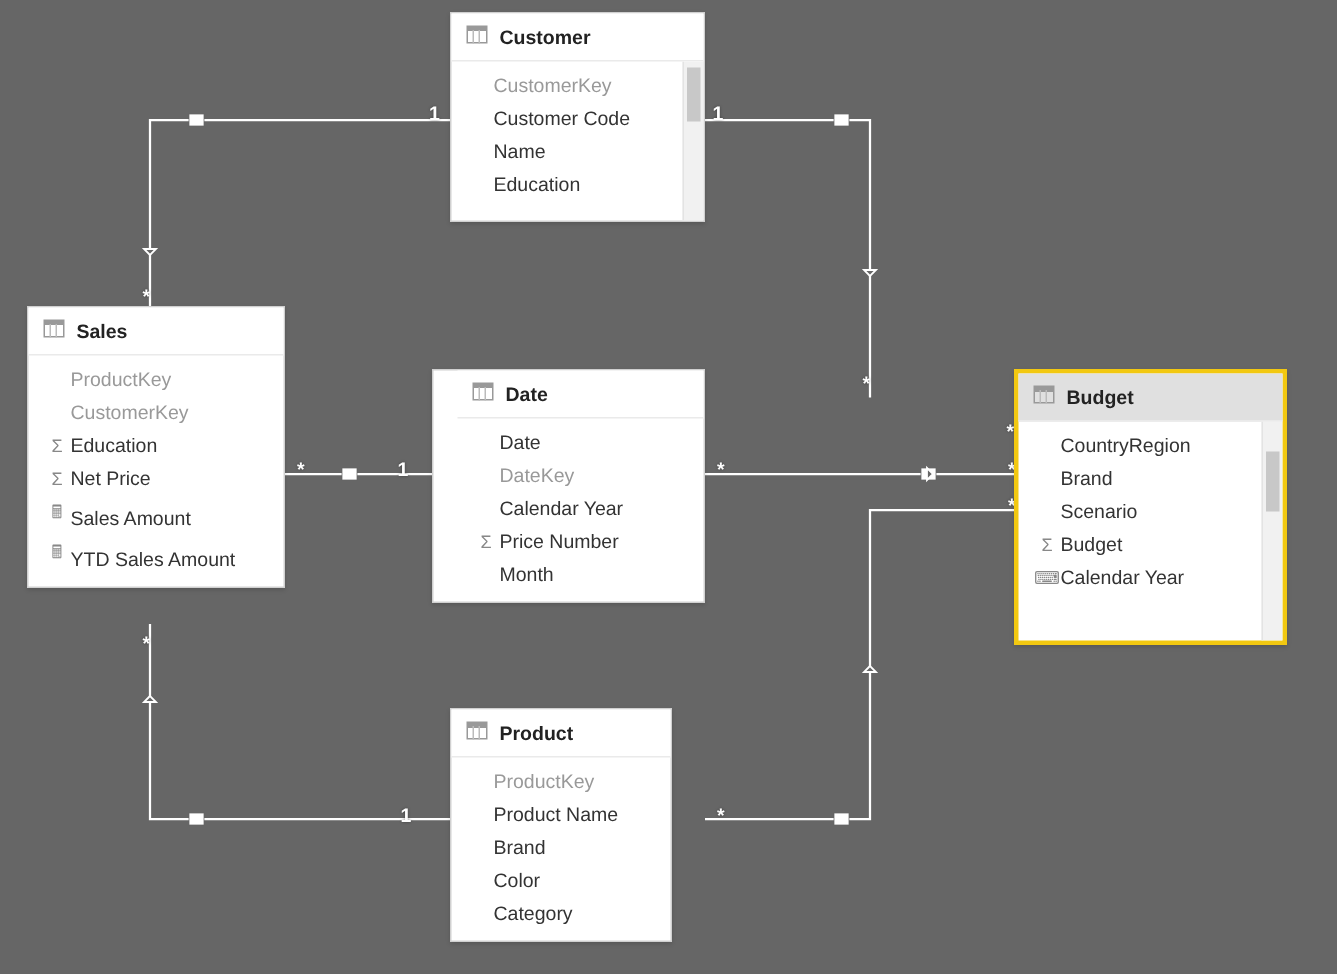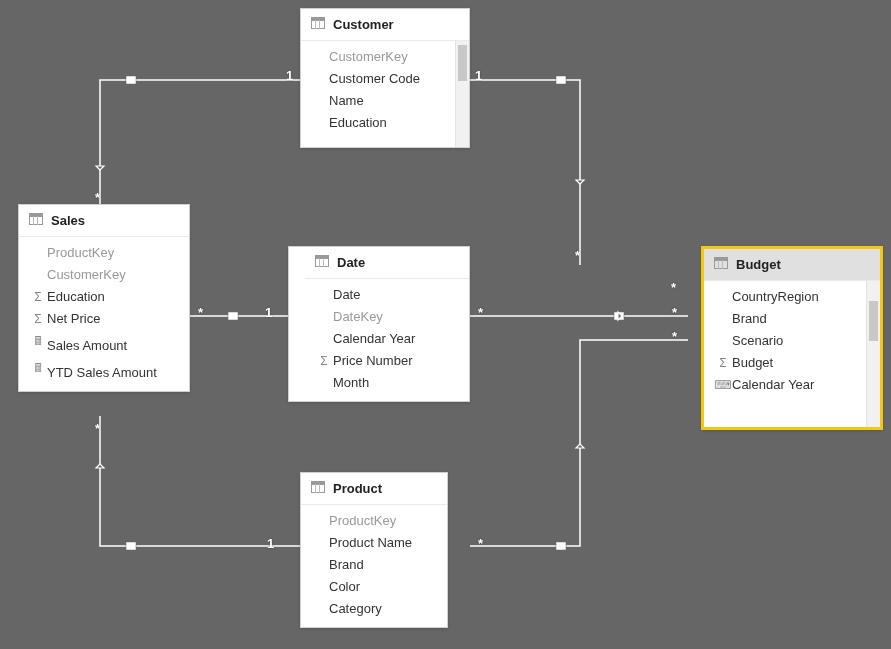--- a/index.html
+++ b/index.html
@@ -275,21 +275,21 @@
         <span class="field-icon"></span>
         <span class="field-label">Color</span>
       </div>
     <div class="field-row">
         <span class="field-icon"></span>
         <span class="field-label">Category</span>
       </div>
   </div>
 </div>
 
-<div class="table-card selected" style="left:701px; top:246px; width:182px;">
+<div class="table-card selected" style="left:676px; top:246px; width:182px;">
   <div class="table-header">
     <span class="table-icon"></span>
     <span>Budget</span>
   </div>
   <div class="field-list" style="height:146px; overflow:hidden;">
     <div class="field-row">
         <span class="field-icon"></span>
         <span class="field-label">CountryRegion</span>
       </div>
     <div class="field-row">

